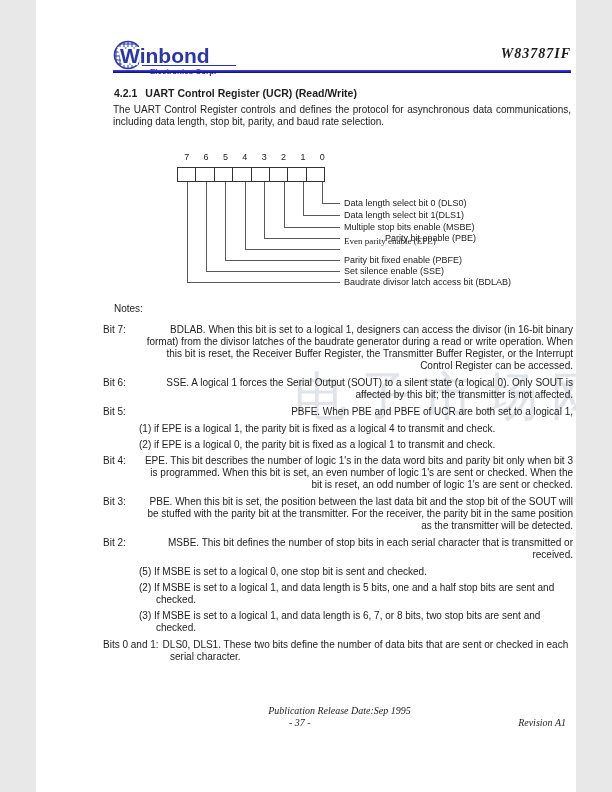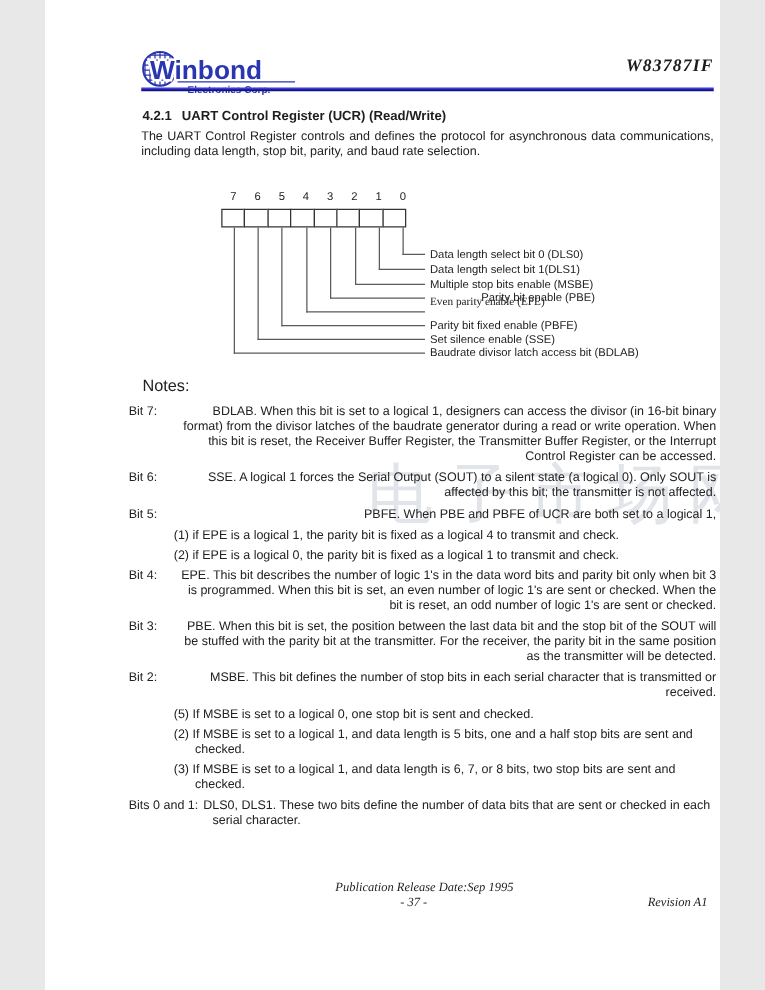--- a/index.html
+++ b/index.html
@@ -48,21 +48,21 @@
   .connector{
     position:absolute;
     border-left:1px solid #5a5a5a;border-bottom:1px solid #5a5a5a;
   }
   .bit-label{
     position:absolute;left:167px;
     font-size:9px;line-height:12px;white-space:nowrap;color:#222;
   }
   
   .notes{position:absolute;left:67px;top:303px;width:470px;z-index:2;}
-  .notes-heading{font-size:13px;line-height:12px;margin:0 0 9px 11px;}
+  .notes-heading{font-size:10px;line-height:12px;margin:0 0 9px 11px;}
   .note{position:relative;padding-left:35px;font-size:10px;line-height:12px;margin-bottom:5px;text-align:right;}
   .note .note-label{position:absolute;left:0;top:0;white-space:nowrap;}
   .subnote{
     margin:4px 0 4px 36px;
     padding-left:17px;text-indent:-17px;
     font-size:10px;line-height:12px;
   }
   .note-wide{
     padding-left:67px;text-indent:-67px;
     font-size:10px;line-height:12px;margin-top:5px;
@@ -74,21 +74,21 @@
     font-size:52px;letter-spacing:12px;line-height:60px;
     color:#c9ced6;opacity:.55;
     font-family:"DejaVu Sans",sans-serif;
     pointer-events:none;white-space:nowrap;
   }
   
   .footer{position:absolute;left:77px;top:705px;width:453px;
     font-family:"Liberation Serif",serif;font-style:italic;font-size:10px;color:#1e1e1e;}
   .footer .release{text-align:center;line-height:12px;}
   .footer .line2{position:relative;height:14px;line-height:12px;}
-  .footer .pageno{position:absolute;left:188px;width:60px;text-align:center;}
+  .footer .pageno{position:absolute;left:176px;width:60px;text-align:left;}
   .footer .revision{position:absolute;right:0;}
   svg text{font-family:"Liberation Sans",sans-serif;}
 </style>
 </head>
 <body>
 
 <div class="page">
 
   <div class="logo">
     <svg width="130" height="40" viewBox="0 0 130 40">

